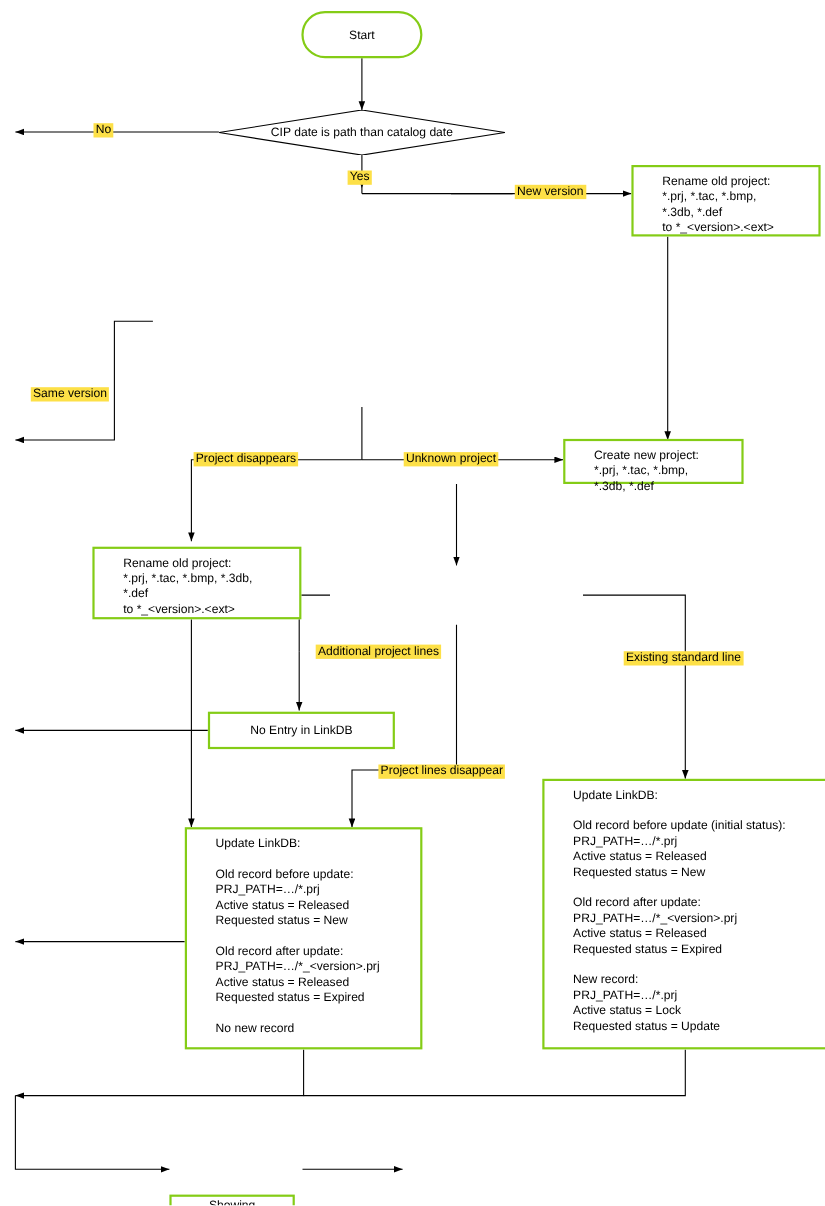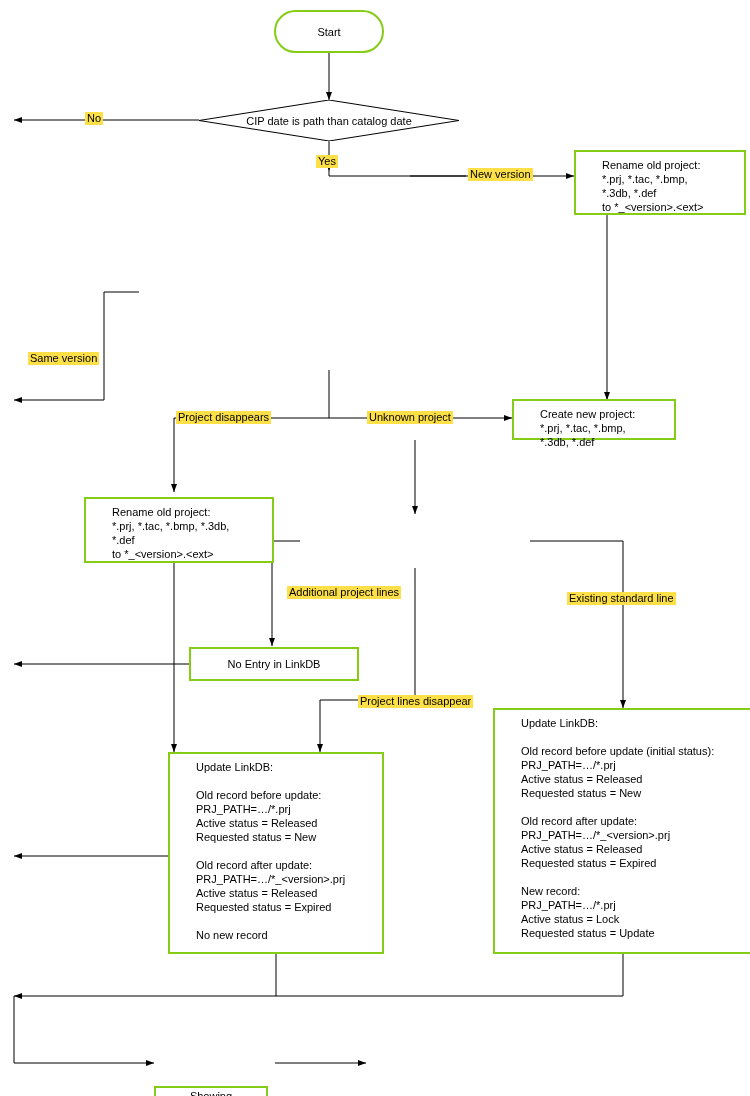--- a/index.html
+++ b/index.html
@@ -210,15 +210,15 @@
 
 
   <div class="edge-label" style="left:85px; top:112px;">No</div>
   <div class="edge-label" style="left:316px; top:155px;text-align:center;">Yes</div>
   <div class="edge-label" style="left:468px; top:168px;">New version</div>
   <div class="edge-label" style="left:28px; top:334px;margin-top:18px;">Same version</div>
   <div class="edge-label" style="left:176px; top:411px;">Project disappears</div>
   <div class="edge-label" style="left:367px; top:411px;">Unknown project</div>
   <div class="edge-label" style="left:252px; top:586px;margin-left:35px;">Additional project lines</div>
   <div class="edge-label" style="left:567px; top:592px;">Existing standard line</div>
-  <div class="edge-label" style="left:358px; top:695px;">Project lines disappear</div>
+  <div class="edge-label" style="left:344px; top:695px;">Project lines disappear</div>
 
 </div>
 
 </body></html>

